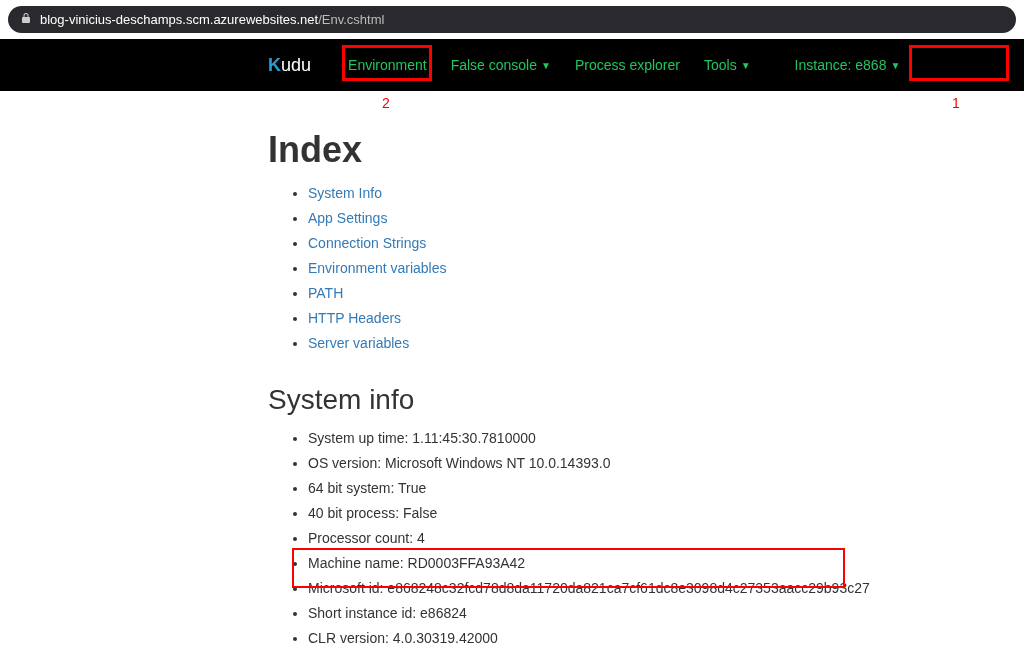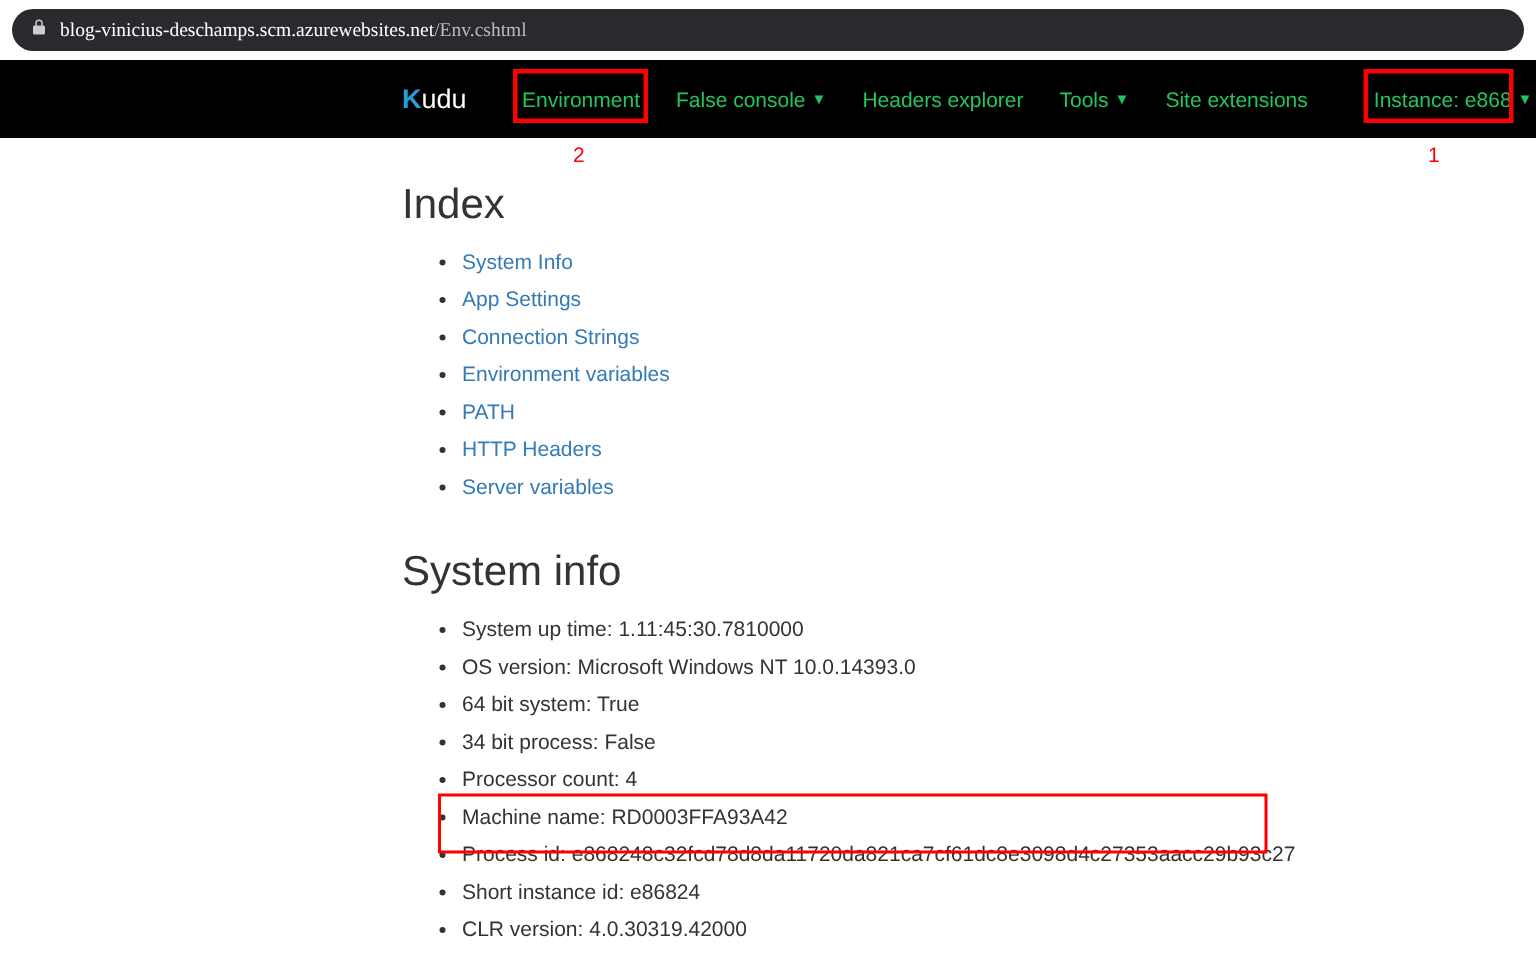--- a/index.html
+++ b/index.html
@@ -13,21 +13,20 @@
       color: #333;
       background: #fff;
     }
     .address-bar {
       background: #2a2a2e;
       padding: 6px 12px;
       display: flex;
       align-items: center;
       border-radius: 18px;
       margin: 6px 8px;
-      font-family: Liberation Serif, serif;
     }
     .address-bar .icon {
       color: #bbb;
       margin-right: 8px;
       font-size: 13px;
     }
     .address-bar .url {
       color: #bbb;
       font-size: 13px;
     }
@@ -85,23 +84,23 @@
       position: absolute;
       color: #f00;
       font-size: 14px;
       font-family: Arial, sans-serif;
     }
     .content {
       padding: 20px 0 30px 268px;
       max-width: 1024px;
     }
     h1 {
-      font-size: 28px;
-      font-weight: 400;
-      margin-top: 8px;
+      font-size: 36px;
+      font-weight: 700;
+      margin-top: 18px;
       margin-bottom: 12px;
     }
     h2 {
       font-size: 28px;
       font-weight: 500;
       margin-top: 30px;
       margin-bottom: 12px;
     }
     ul {
       padding-left: 40px;
@@ -142,26 +141,25 @@
   <div class="navbar-inner">
     <div class="brand">
       <span class="k">K</span>
         <span>udu</span>
     </div>
     <div class="nav-item">Environment</div>
     <div class="nav-item">
       <span>False console</span>
       <span class="caret">▼</span>
     </div>
-    <div class="nav-item">Headers explorer</div>
+    <div class="nav-item">Process explorer</div>
     <div class="nav-item">
       <span>Tools</span>
       <span class="caret">▼</span>
     </div>
-    <div class="nav-item">Site extensions</div>
     <div class="nav-item" style="margin-left:20px;">
       <span>Instance: e868</span>
       <span class="caret">▼</span>
     </div>
   </div>
   <div class="redbox" style="left:342px; top:6px; width:90px; height:36px;"></div>
   <div class="redbox" style="left:909px; top:6px; width:100px; height:36px;"></div>
 </div>
 
 <div class="redlabel" style="left:382px; top:95px;">2</div>
@@ -178,23 +176,23 @@
     <li><a class="link">HTTP Headers</a></li>
     <li><a class="link">Server variables</a></li>
   </ul>
 
   <h2>System info</h2>
   <div class="sysinfo-list">
     <ul>
       <li>System up time: 1.11:45:30.7810000</li>
       <li>OS version: Microsoft Windows NT 10.0.14393.0</li>
       <li>64 bit system: True</li>
-      <li>34 bit process: False</li>
+      <li>40 bit process: False</li>
       <li>Processor count: 4</li>
       <li>Machine name: RD0003FFA93A42</li>
-      <li>Process id: e868248c32fcd78d8da11720da821ca7cf61dc8e3098d4c27353aacc29b93c27</li>
+      <li>Microsoft id: e868248c32fcd78d8da11720da821ca7cf61dc8e3098d4c27353aacc29b93c27</li>
       <li>Short instance id: e86824</li>
       <li>CLR version: 4.0.30319.42000</li>
 
     </ul>
     <div class="redbox-inline" style="left:24px; top:120px; width:553px; height:40px;"></div>
   </div>
 </div>
 
 </body></html>

